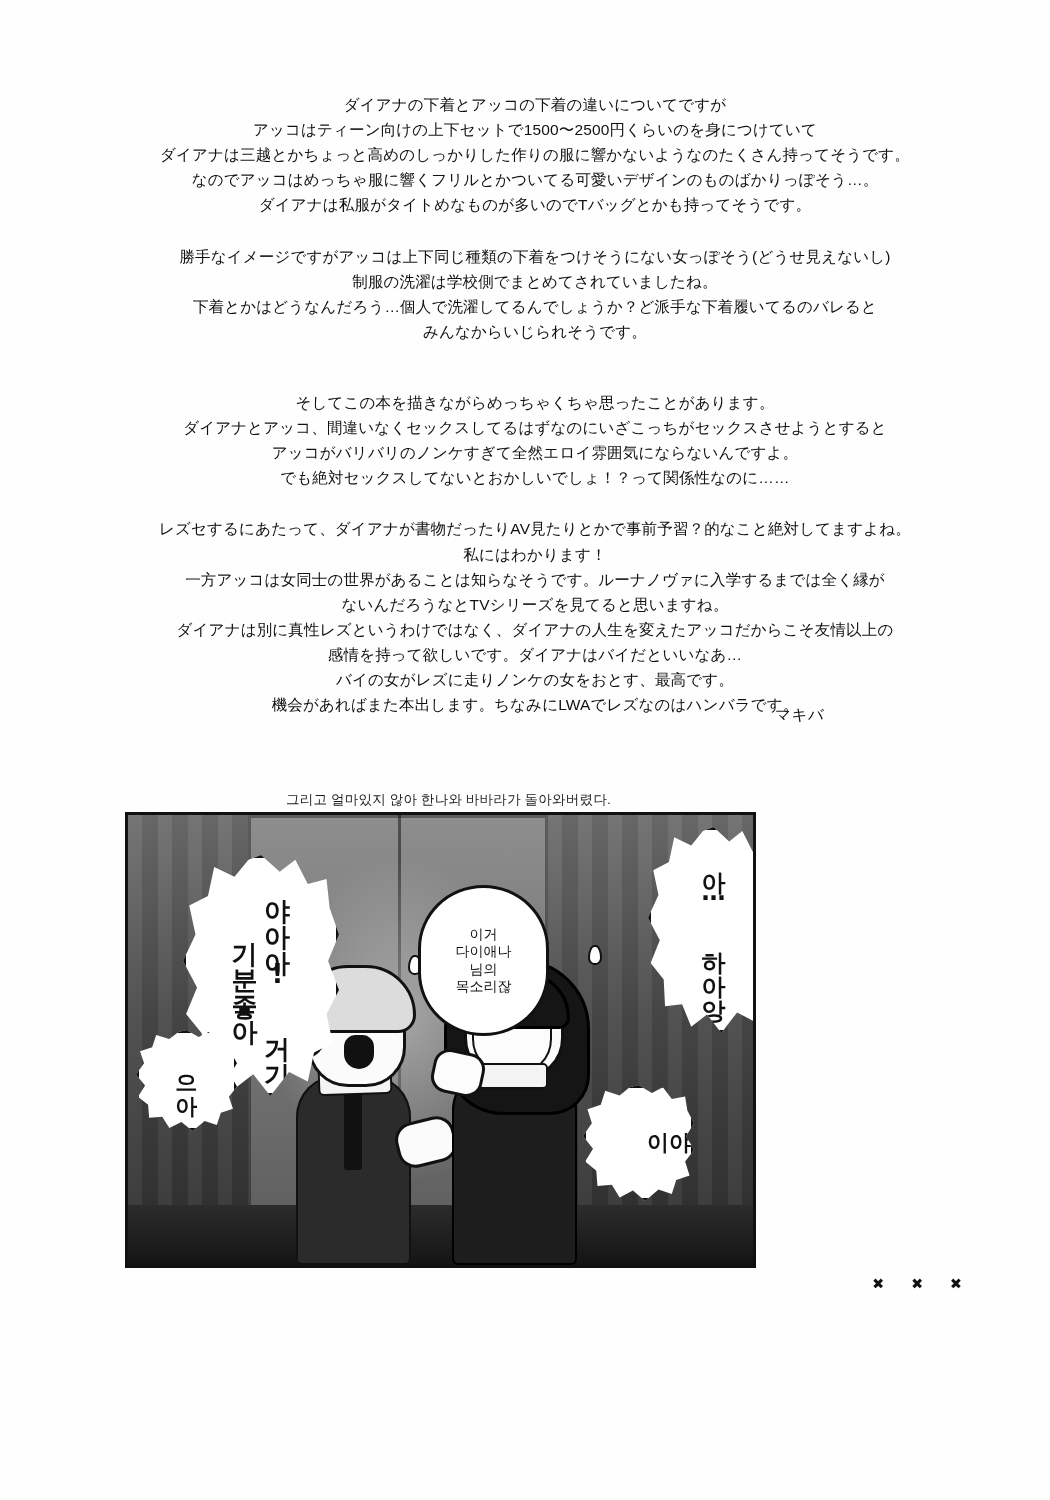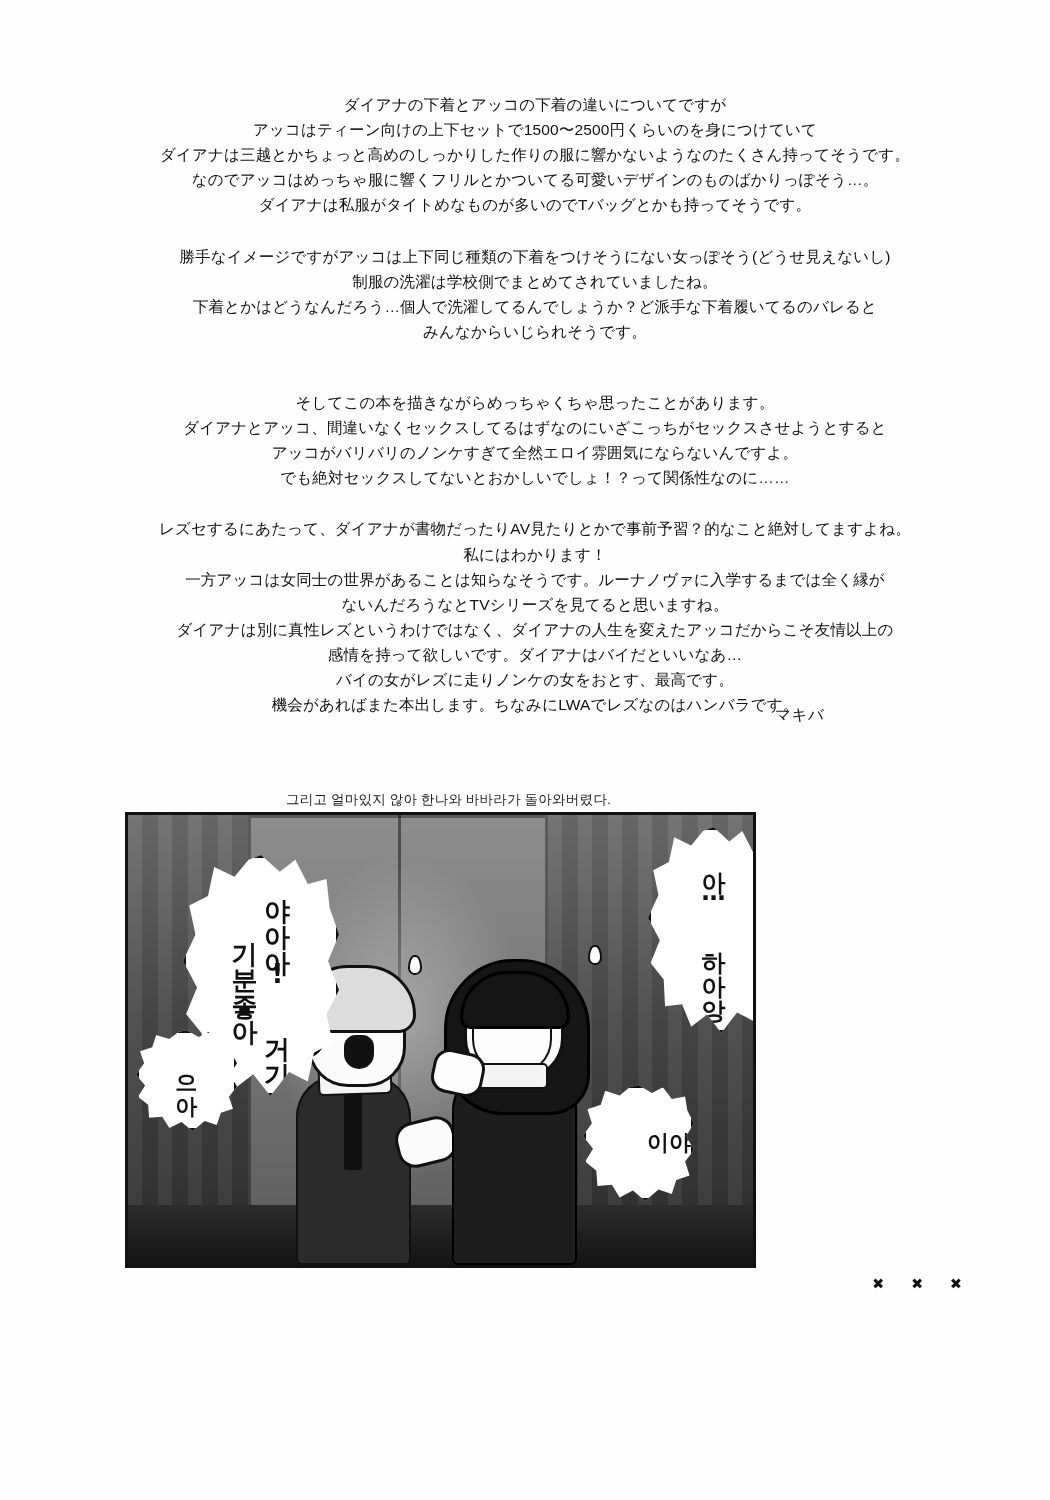--- a/index.html
+++ b/index.html
@@ -359,20 +359,26 @@
       </div>
 
       <div class="bubble shout b1">
         <span class="vertical">야아아!
 거기
 기분좋아</span>
       </div>
       <div class="bubble shout b2">
         <span class="vertical">으아</span>
       </div>
+      <div class="bubble soft b3">
+        <span style="white-space:pre-line;">이거
+다이애나
+님의
+목소리잖</span>
+      </div>
       <div class="bubble shout b4">
         <span class="vertical">아…
 하아앙</span>
       </div>
       <div class="bubble shout b5">
         <span>이야</span>
       </div>
     </div>
   </div>
 

